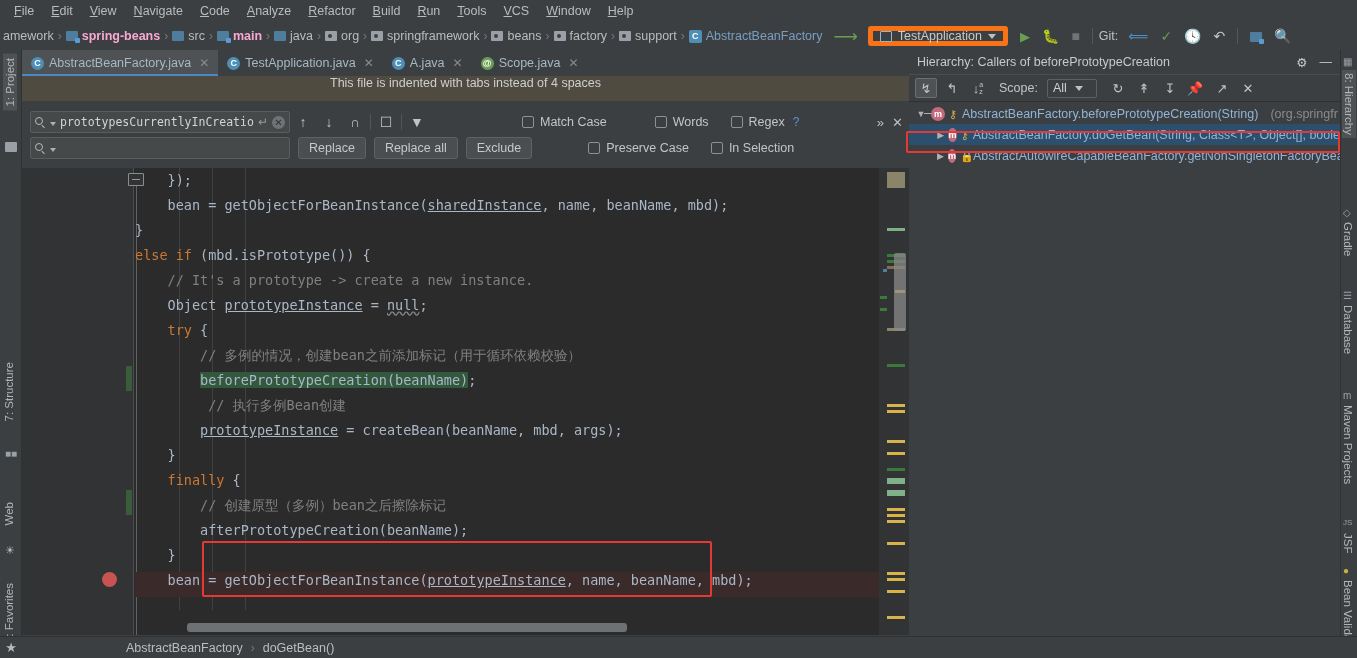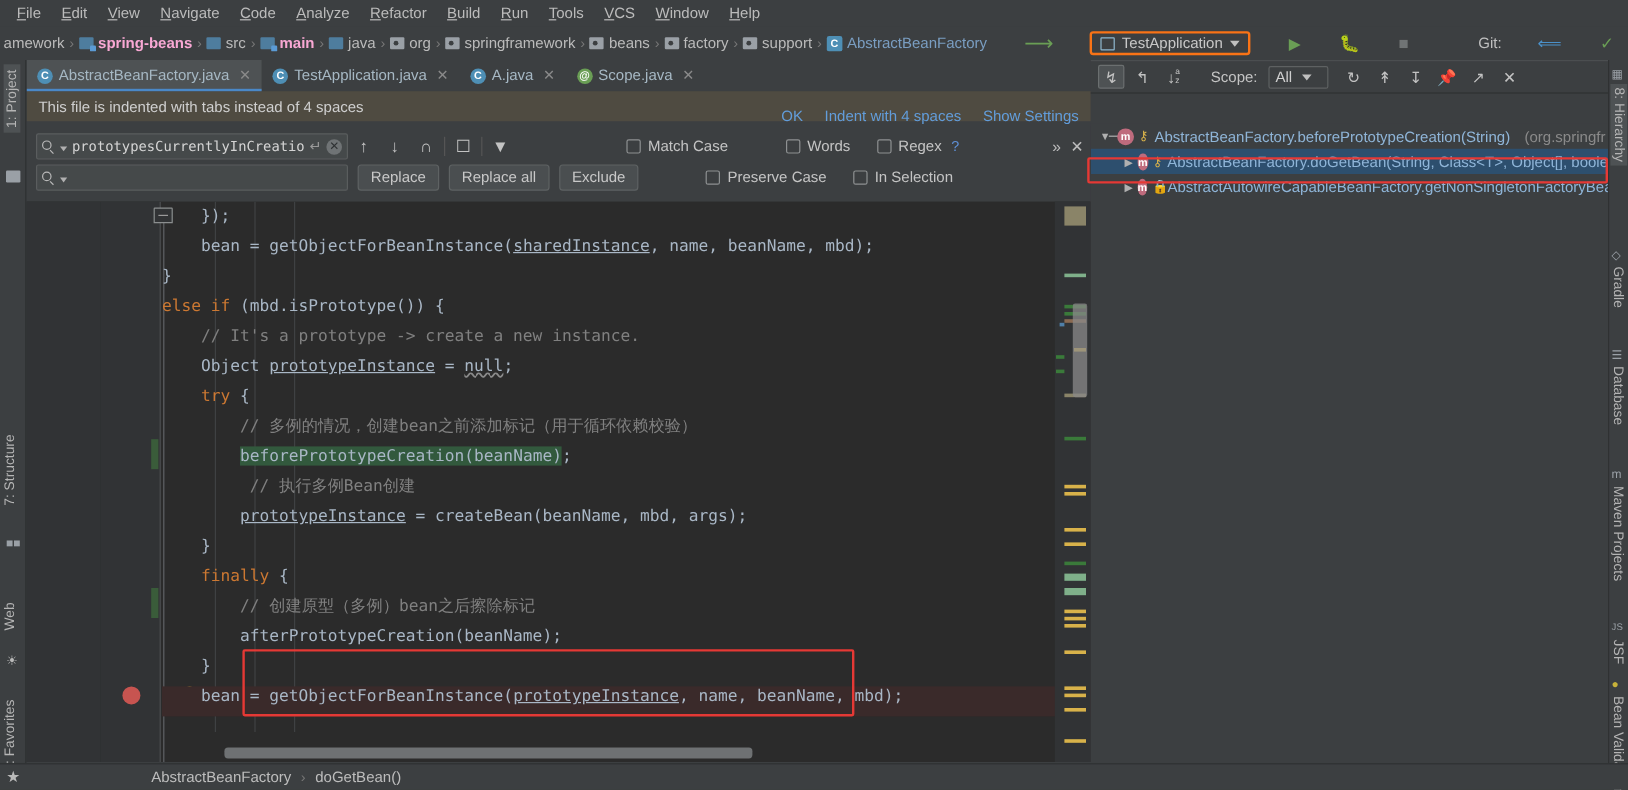--- a/index.html
+++ b/index.html
@@ -11,48 +11,48 @@
     -webkit-font-smoothing:antialiased;
   }
   .root{position:relative;width:1357px;height:658px;}
 
   
   .menubar{height:22px;background:#3c3f41;display:flex;align-items:center;padding-left:6px;gap:1px;}
   .menubar .mi{padding:2px 8px;color:#bbbbbb;font-size:12.5px;white-space:nowrap;cursor:default;}
   .menubar .mi .u{text-decoration:underline;}
 
   
-  .navbar{height:28px;background:#3c3f41;display:flex;align-items:center;padding:0 4px 0 0;gap:20px;}
+  .navbar{height:28px;background:#3c3f41;display:flex;align-items:center;padding:0 4px 0 0;}
   .crumbs{display:flex;align-items:center;flex:0 0 auto;overflow:hidden;}
   .crumb{display:flex;align-items:center;gap:4px;padding:0 3px;white-space:nowrap;font-size:12.5px;}
   .crumb.bold{font-weight:bold;color:#f9a8d4;}
   .crumb.cls{color:#7a9ec2;}
   .sep{color:#777;font-size:12px;padding:0 1px;}
   .ficon{width:12px;height:10px;border-radius:1px;background:#4e7d9e;display:inline-block;position:relative;}
   .ficon.mod::after{content:"";position:absolute;right:-2px;bottom:-2px;width:5px;height:5px;background:#5b9bd5;border-radius:1px;}
   .ficon.grey{background:#9aa0a6;}
   .ficon.grey::before{content:"";position:absolute;left:3px;top:2.5px;width:4px;height:4px;border-radius:50%;background:#3c3f41;}
   .cicon{width:13px;height:13px;border-radius:2px;background:#4e8fb5;color:#fff;font-size:9px;line-height:13px;text-align:center;font-weight:bold;display:inline-block;}
   .backarrow{color:#6a9e55;font-size:17px;line-height:1;padding:0 8px;transform:rotate(0deg);}
-  .runcfg{display:flex;align-items:center;gap:6px;border:2px solid #f97316;border-radius:3px;height:20px;padding:0 7px;margin-left:2px;color:#c8c8c8;font-size:12.5px;}
+  .runcfg{display:flex;align-items:center;gap:6px;border:5px solid #f97316;border-radius:3px;height:20px;padding:0 7px;margin-left:2px;color:#c8c8c8;font-size:12.5px;}
   .runcfg .box{width:12px;height:11px;border:1.5px solid #8fb8cf;border-radius:1px;}
   .caret{width:0;height:0;border-left:4px solid transparent;border-right:4px solid transparent;border-top:5px solid #c0c0c0;}
   .tbtn{padding:0 6px;font-size:14px;line-height:1;cursor:default;}
   .vdiv{width:1px;height:16px;background:#555;margin:0 6px;}
 
   
   .tabsrow{height:26px;background:#3c3f41;display:flex;align-items:stretch;border-bottom:0;}
   .tab{display:flex;align-items:center;gap:5px;padding:0 9px;font-size:12.5px;color:#a6b8c4;position:relative;}
   .tab.active{background:#4e5254;}
   .tab.active::after{content:"";position:absolute;left:0;right:0;bottom:0;height:2px;background:#4a88c7;}
   .tab .x{color:#8a8a8a;font-size:12px;margin-left:3px;}
   .tab-ic{width:13px;height:13px;border-radius:50%;font-size:9px;line-height:13px;text-align:center;color:#fff;font-weight:bold;}
 
   
-  .notif{height:25px;background:#4f4b41;display:flex;align-items:center;padding:0 10px;font-size:12.5px;color:#cfcfcf;}
+  .notif{height:25px;background:#4f4b41;display:flex;align-items:center;padding:0 10px;font-size:12.5px;color:#cfcfcf;flex-direction:column;}
   .notif .links{margin-left:auto;display:flex;gap:18px;}
   .notif .links a{color:#629ddb;text-decoration:none;margin-top:17px;}
 
   
   .findwrap{background:#3c3f41;padding:4px 0 4px 0;}
   .findrow{height:26px;display:flex;align-items:center;padding-left:28px;}
   .searchbox{width:260px;height:22px;background:#45494a;border:1px solid #5a5d5e;border-radius:2px;display:flex;align-items:center;padding:0 4px;gap:4px;}
   .magn{position:relative;width:11px;height:11px;flex:0 0 auto;}
   .magn i{position:absolute;left:0;top:0;width:8px;height:8px;border:1.4px solid #b9b9b9;border-radius:50%;}
   .magn b{position:absolute;right:1px;bottom:0px;width:4px;height:1.4px;background:#b9b9b9;transform:rotate(45deg);}
@@ -98,21 +98,21 @@
   .vscroll{position:absolute;right:3px;width:12px;background:#8a8a8a;border-radius:2px;opacity:.75;}
   .hscroll{position:absolute;height:9px;background:#6e7173;border-radius:3px;}
 
   
   .hier{position:absolute;background:#3c3f41;}
   .hier-title{height:24px;display:flex;align-items:center;padding:0 8px;font-size:12.5px;color:#c8c8c8;}
   .hier-title .tools{margin-left:auto;display:flex;align-items:center;gap:12px;}
   .hier-tb{height:28px;display:flex;align-items:center;gap:4px;padding:0 6px;border-top:1px solid #4b4e50;border-bottom:1px solid #2f3132;}
   .htb{width:22px;height:20px;display:flex;align-items:center;justify-content:center;color:#c3c3c3;font-size:13px;border-radius:2px;}
   .htb.sel{background:#4e5254;border:1px solid #6b6f70;}
-  .scopelbl{margin-left:16px;font-size:12.5px;color:#c4c4c4;}
+  .scopelbl{margin-left:6px;font-size:12.5px;color:#c4c4c4;}
   .scopesel{height:19px;min-width:50px;border:1px solid #5e6162;border-radius:2px;display:flex;align-items:center;gap:8px;padding:0 5px;margin-left:5px;font-size:12.5px;color:#cfcfcf;}
   .hier-body{position:absolute;left:0;right:0;background:#3c3f41;overflow:hidden;}
   .hrow{height:21px;display:flex;align-items:center;gap:4px;padding-left:6px;font-size:12.5px;white-space:nowrap;color:#8fb5d8;}
   .hrow.sel{background:#2d4f6e;}
   .arrow{width:12px;text-align:center;color:#b0b0b0;font-size:9px;}
   .micon{width:14px;height:14px;border-radius:50%;background:#bf6b7d;color:#fff;font-size:9px;line-height:14px;text-align:center;font-weight:bold;}
   .micon.arrowin{background:transparent;position:relative;}
   .micon.arrowin::before{content:"";position:absolute;left:-7px;top:6px;width:9px;height:1.5px;background:#b0b0b0;}
   .micon.arrowin i{position:absolute;left:0;top:0;width:14px;height:14px;border-radius:50%;background:#bf6b7d;color:#fff;font-size:9px;line-height:14px;text-align:center;font-weight:bold;font-style:normal;}
   .keyic{width:9px;height:12px;color:#d8b24a;font-size:11px;line-height:12px;}
@@ -397,20 +397,27 @@
         <div class="mk" style="top: 410px; background: rgb(216, 178, 74); width: 18px; height: 3px;"></div>
         <div class="mk" style="top: 422px; background: rgb(216, 178, 74); width: 18px; height: 3px;"></div>
         <div class="mk" style="top: 448px; background: rgb(216, 178, 74); width: 18px; height: 3px;"></div>
         <div style="position: absolute; left: 0px; right: 0px; top: 236px; height: 25px; background: rgb(58, 42, 42); z-index: -1;"></div>
       </div>
     <div class="vscroll" style="top:85px;height:78px;"></div>
     <div class="hscroll" style="left:165px;bottom:3px;width:440px;"></div>
   </div>
 
   <div class="hier" style="left:909px;top:50px;width:431px;height:585px;">
+    <div class="hier-title">
+      <span>Hierarchy:  Callers of beforePrototypeCreation</span>
+      <span class="tools">
+        <span>⚙</span>
+        <span>—</span>
+      </span>
+    </div>
     <div class="hier-tb">
       <span class="htb sel">↯</span>
       <span class="htb">↰</span>
       <span class="htb">↓<sup style="font-size:7px;">a<br>z</sup></span>
       <span class="scopelbl">Scope:</span>
       <span class="scopesel">
         <span>All</span>
         <span class="caret"></span>
       </span>
       <span class="htb" style="margin-left:6px;">↻</span>

